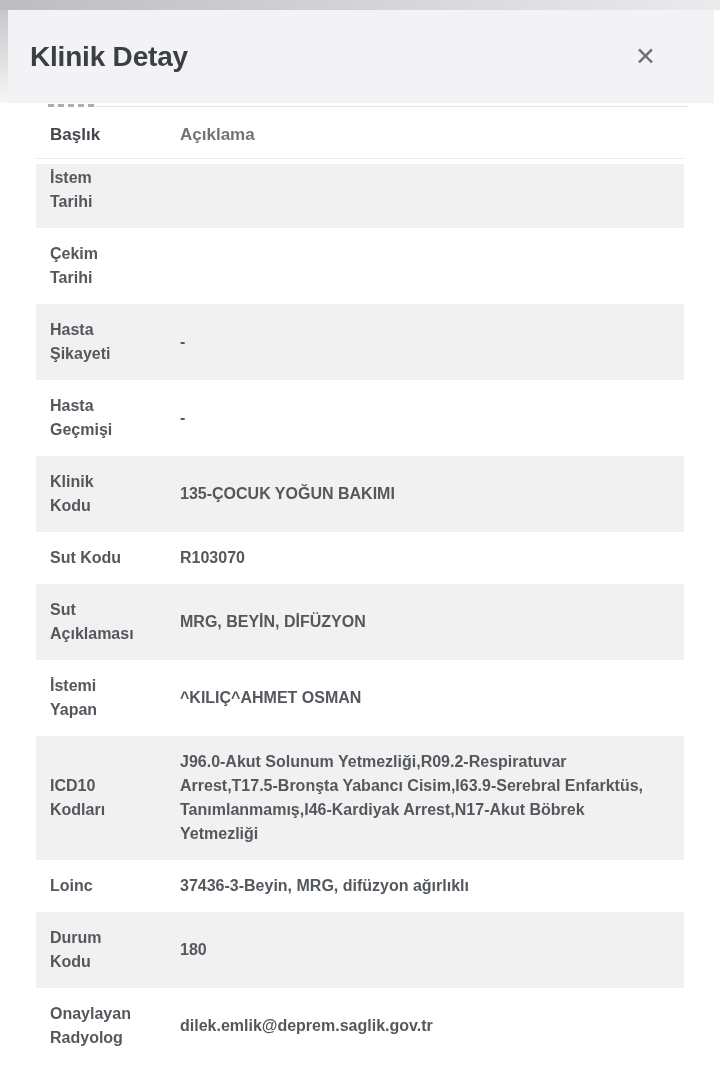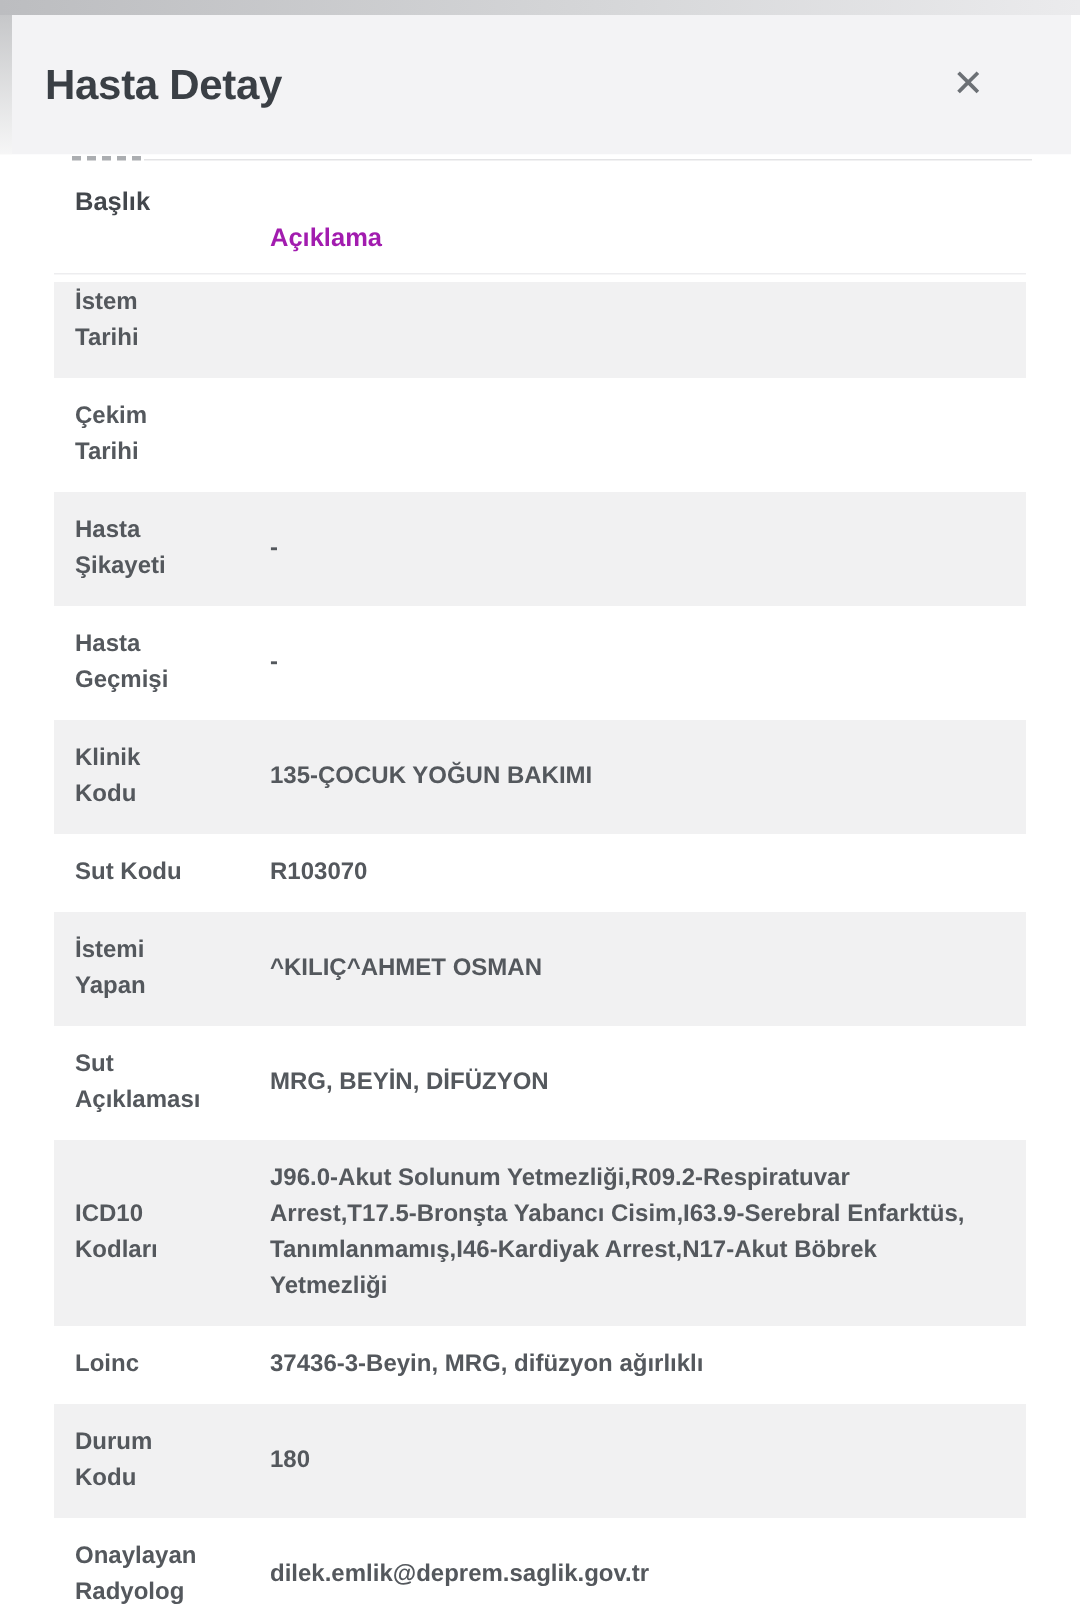--- a/index.html
+++ b/index.html
@@ -72,21 +72,21 @@
     margin: 0 36px;
     padding: 10px 0 13px 0;
     border-bottom: 1px solid #ededef;
   }
   .table-header-row .col-title {
     width: 144px; box-sizing: border-box; padding-left: 14px;
     font-size: 17px; font-weight: 700; color: #43474c;
   }
   .table-header-row .col-desc {
     flex: 1;
-    font-size: 17px; font-weight: 700; color: #a21caf; margin-top: 24px;
+    font-size: 17px; font-weight: 700; color: #737373;
   }
 
   .rows { margin-top: 5px; }
   .table-row {
     display: flex; align-items: center;
     margin: 0 36px;
     padding: 14px 0;
   }
   .table-row:nth-child(odd) { background: #f1f1f2; }
   .table-row.clipped-top { padding-top: 2px; }
@@ -107,21 +107,21 @@
 </style>
 </head>
 <body>
 
 <div class="backdrop-top"></div>
 <div class="backdrop-left"></div>
 
 <div>
 
   <div class="modal-header">
-    <div class="modal-title">Hasta Detay</div>
+    <div class="modal-title">Klinik Detay</div>
     <button class="close-button">
       <span class="close-icon">✕</span>
     </button>
   </div>
 
   <div class="content-area">
 
     <div class="clipped-row-remnant">
       <div class="remnant-dashes"></div>
       <div class="remnant-line"></div>
@@ -163,29 +163,29 @@
 Kodu</div>
           <div class="row-value">135-ÇOCUK YOĞUN BAKIMI</div>
         </div>
 
         <div class="table-row">
           <div class="row-label">Sut Kodu</div>
           <div class="row-value">R103070</div>
         </div>
 
         <div class="table-row">
+          <div class="row-label">Sut
+Açıklaması</div>
+          <div class="row-value">MRG, BEYİN, DİFÜZYON</div>
+        </div>
+
+        <div class="table-row">
           <div class="row-label">İstemi
 Yapan</div>
           <div class="row-value">^KILIÇ^AHMET OSMAN</div>
-        </div>
-
-        <div class="table-row">
-          <div class="row-label">Sut
-Açıklaması</div>
-          <div class="row-value">MRG, BEYİN, DİFÜZYON</div>
         </div>
 
         <div class="table-row">
           <div class="row-label">ICD10
 Kodları</div>
           <div class="row-value">J96.0-Akut Solunum Yetmezliği,R09.2-Respiratuvar Arrest,T17.5-Bronşta Yabancı Cisim,I63.9-Serebral Enfarktüs, Tanımlanmamış,I46-Kardiyak Arrest,N17-Akut Böbrek Yetmezliği</div>
         </div>
 
         <div class="table-row">
           <div class="row-label">Loinc</div>

